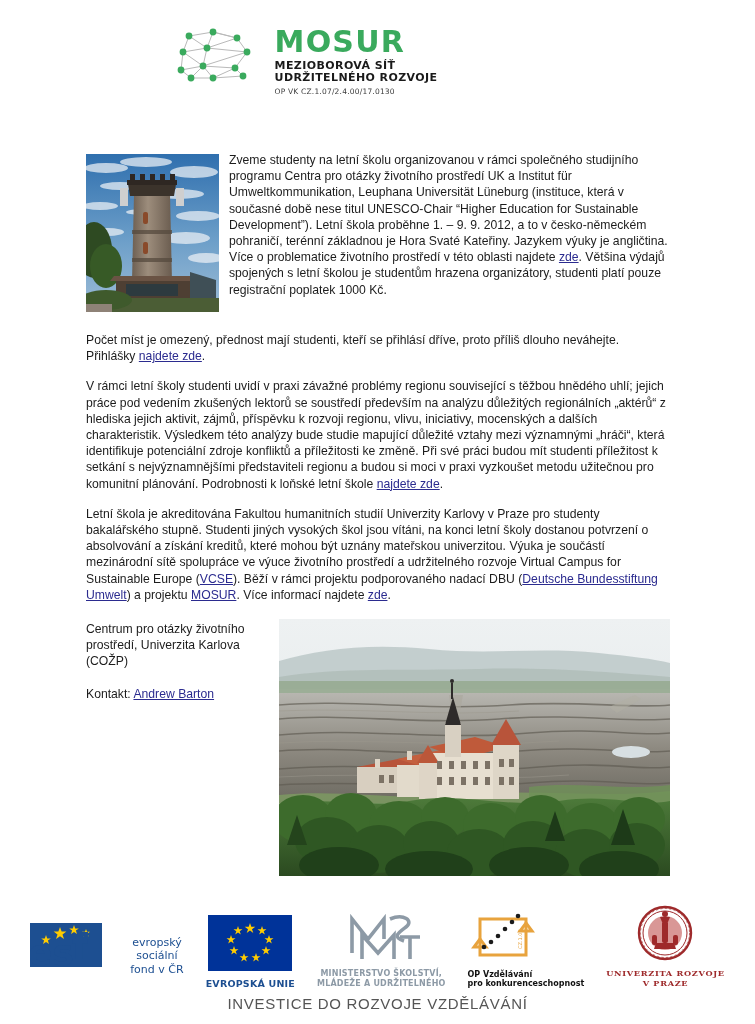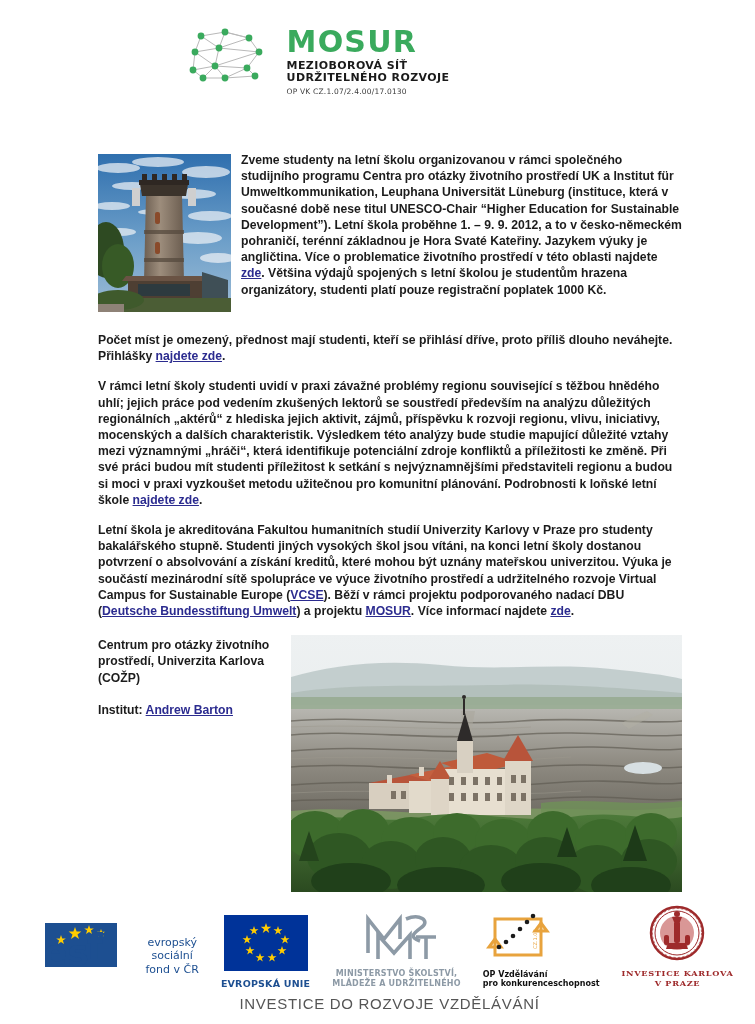--- a/index.html
+++ b/index.html
@@ -7,21 +7,21 @@
     margin: 0; padding: 0;
     background: #ffffff;
   }
   body {
     width: 755px; height: 1024px;
     font-family: "Liberation Sans", sans-serif;
     color: #231f20;
     position: relative;
     overflow: hidden;
   }
-  .page { width: 606px; height: 1024px; position: relative; margin-left: 12px; }
+  .page { width: 606px; height: 1024px; position: relative; }
 
   
   .header {
     padding-top: 26px;
     display: flex;
     justify-content: center;
     align-items: flex-start;
   }
   .logo-wrap { display: flex; align-items: flex-start; gap: 10px; }
   .logo-graph { width: 96px; height: 60px; flex: none; }
@@ -55,21 +55,20 @@
     position: absolute;
     left: 86px; top: 152px;
     width: 584px;
   }
   p {
     margin: 0 0 12px 0;
     font-size: 12.2px;
     line-height: 16.2px;
     text-align: left;
     color: #1c1c1c;
-    font-weight: bold;
   }
   a, .lnk {
     color: #2b2b8f;
     text-decoration: underline;
   }
 
   
   .tower {
     float: left;
     width: 133px; height: 158px;
@@ -412,21 +411,21 @@
         <g fill="#20401a">
           <ellipse cx="60" cy="246" rx="40" ry="18"></ellipse>
             <ellipse cx="150" cy="250" rx="44" ry="18"></ellipse>
           <ellipse cx="250" cy="246" rx="40" ry="18"></ellipse>
             <ellipse cx="340" cy="250" rx="40" ry="18"></ellipse>
         </g>
       </svg>
     </div>
 
     <p class="narrow" style="margin-top:18px">Centrum pro otázky životního prostředí, Univerzita Karlova (COŽP)</p>
-    <p class="narrow" style="margin-top:16px"><span>Institut: </span><a href="#" class="lnk">Andrew Barton</a></p>
+    <p class="narrow" style="margin-top:16px"><span>Kontakt: </span><a href="#" class="lnk">Andrew Barton</a></p>
   </div>
 
   <div class="footer">
     <div class="footer-logos">
 
       <div class="f-item">
         <div class="esf-logo">
           <svg width="95" height="66" viewBox="0 0 95 66">
             <rect x="0" y="0" width="72" height="44" fill="#1d4f91"></rect>
             <g fill="#FFCC00">
@@ -515,21 +514,21 @@
             <path d="M24 12 L34 12 L32 17 L26 17 Z"></path>
             <circle cx="29" cy="9" r="3"></circle>
             <rect x="16" y="30" width="5" height="10" rx="2"></rect>
             <rect x="37" y="30" width="5" height="10" rx="2"></rect>
           </g>
           <g stroke="#9e2a2b" stroke-width="0.8" fill="none" opacity="0.8">
             <circle cx="29" cy="28" r="24.5" stroke-dasharray="2.2 2.2"></circle>
           </g>
         </svg>
         <div class="uk-caption">
-          <div>INVESTICE KARLOVA</div>
+          <div>UNIVERZITA ROZVOJE</div>
           <div>V PRAZE</div>
         </div>
       </div>
 
     </div>
     <div class="tagline">INVESTICE DO ROZVOJE VZDĚLÁVÁNÍ</div>
   </div>
 
 </div>
 

